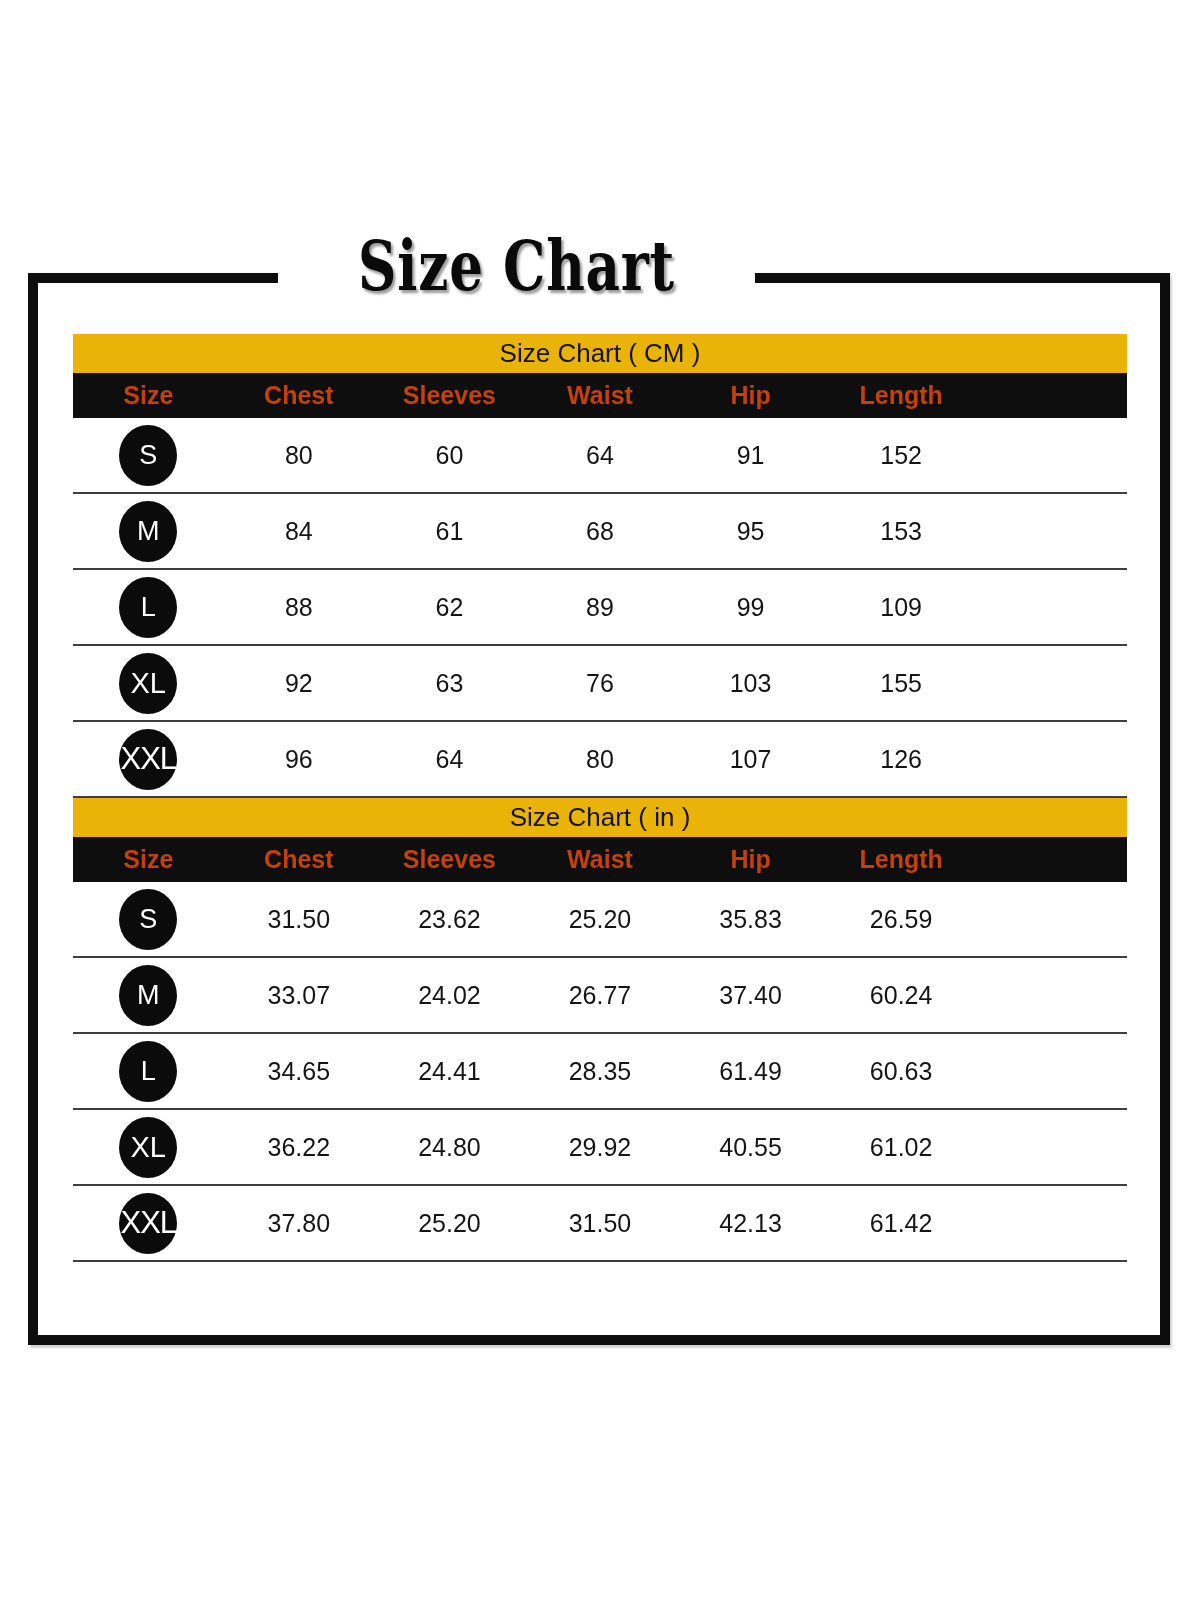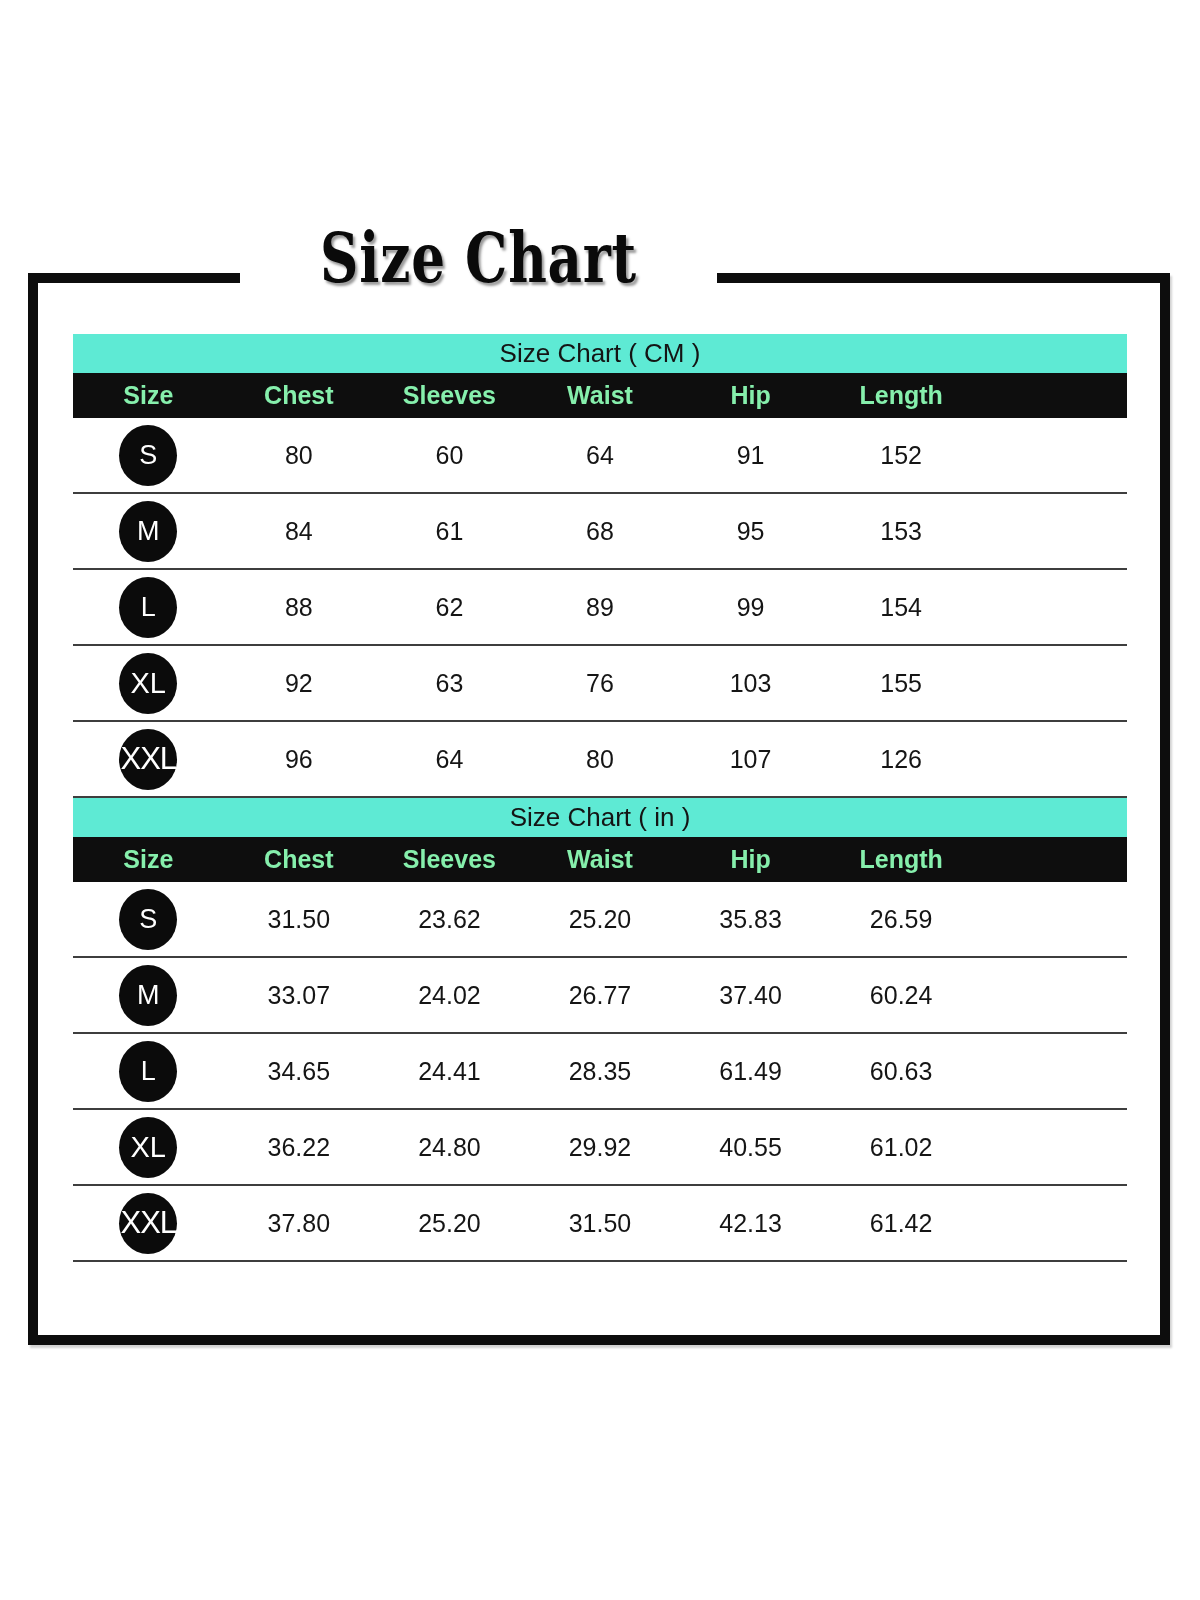--- a/index.html
+++ b/index.html
@@ -14,23 +14,24 @@
     position:absolute;
     left:28px;top:273px;
     width:1142px;height:1072px;
     box-sizing:border-box;
     border:10px solid #0d0d0d;
     background:#ffffff;
     box-shadow:2px 3px 2px rgba(0,0,0,0.18);
   }
   .title-wrap{
     position:absolute;
-    left:0;top:216px;width:957px;
+    left:0;top:224px;width:957px;
     text-align:center;
     z-index:5;
+    padding-left:38px;
   }
   .title-bg{
     display:inline-block;
     background:#ffffff;
     padding:0 30px;
     line-height:84px;
     white-space:nowrap;
   }
   .title-text{
     display:inline-block;
@@ -45,34 +46,34 @@
   }
   .content{
     position:absolute;
     left:73px;top:334px;
     width:1054px;
   }
   .size-table{width:100%;}
   .size-table + .size-table{}
   .band{
     height:39px;
-    background:#5eead4;
+    background:#eab308;
     display:flex;align-items:center;justify-content:center;
     font-size:26px;color:#141414;
   }
   .header-row{
     display:grid;
     grid-template-columns:repeat(7,1fr);
     background:#0e0e0e;
     height:45px;
     align-items:center;
     text-align:center;
   }
   .hcell{
-    color:#86efac;
+    color:#c2410c;
     font-weight:700;
     font-size:25px;
   }
   .data-row{
     display:grid;
     grid-template-columns:repeat(7,1fr);
     height:74px;
     align-items:center;
     text-align:center;
     border-bottom:2px solid #3e3e3e;
@@ -141,21 +142,21 @@
             <div class="cell"></div>
           </div>
           <div class="data-row">
             <div class="cell">
               <div class="badge" data-len="1">L</div>
             </div>
             <div class="cell">88</div>
             <div class="cell">62</div>
             <div class="cell">89</div>
             <div class="cell">99</div>
-            <div class="cell">154</div>
+            <div class="cell">109</div>
             <div class="cell"></div>
           </div>
           <div class="data-row">
             <div class="cell">
               <div class="badge" data-len="2">XL</div>
             </div>
             <div class="cell">92</div>
             <div class="cell">63</div>
             <div class="cell">76</div>
             <div class="cell">103</div>

